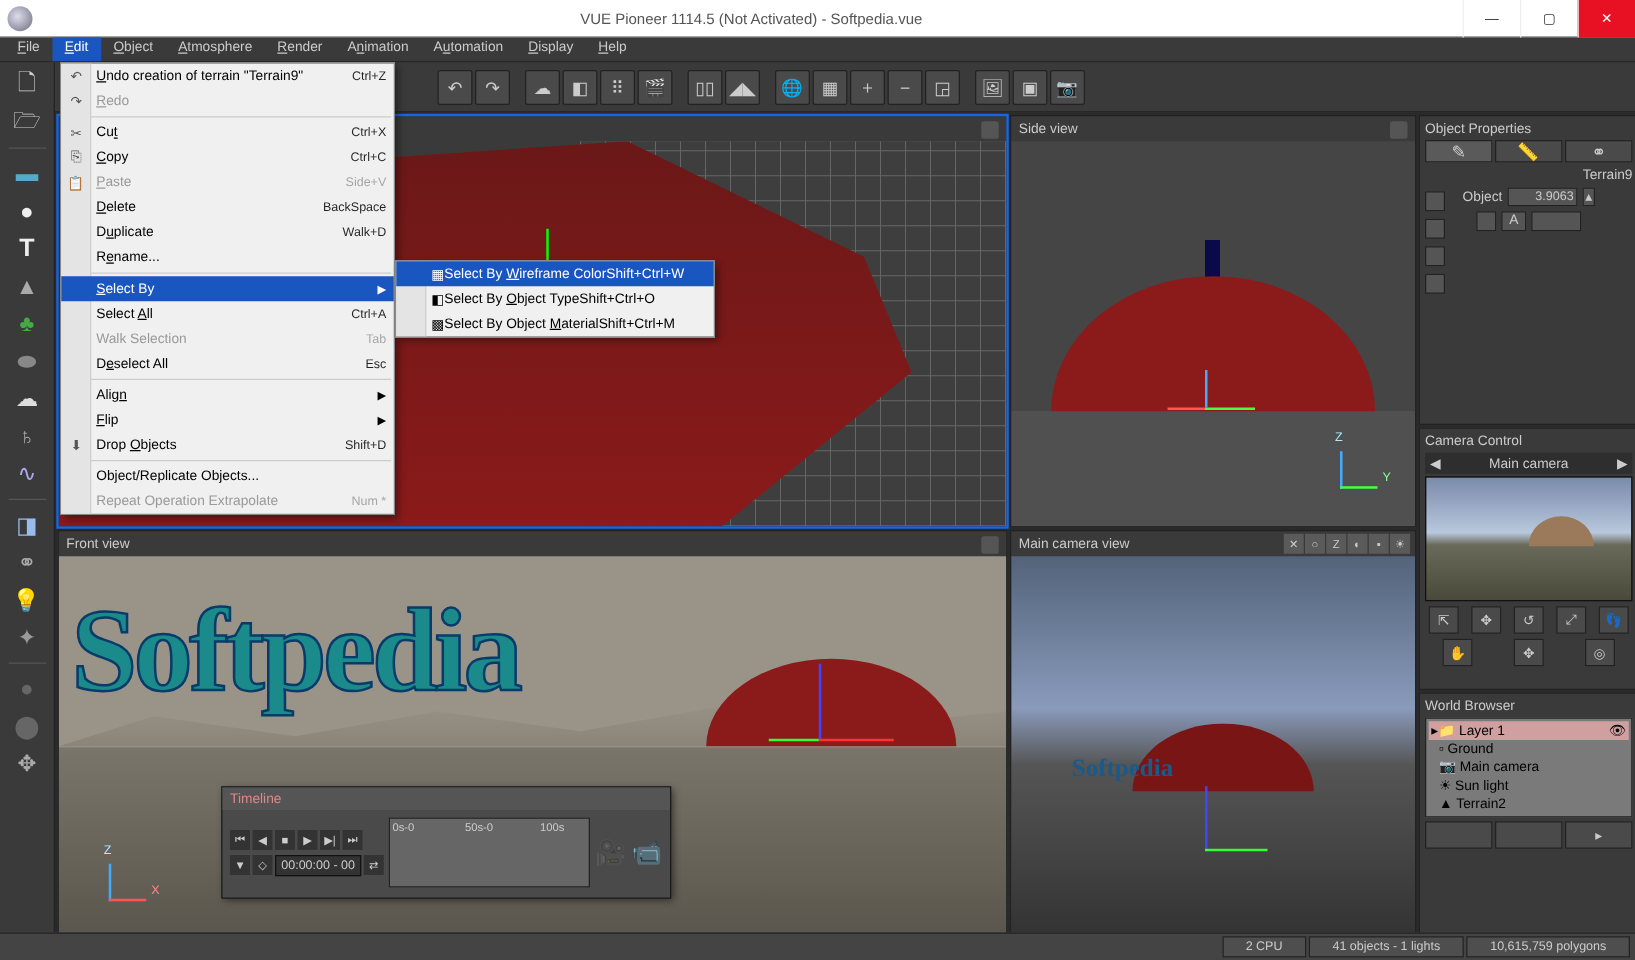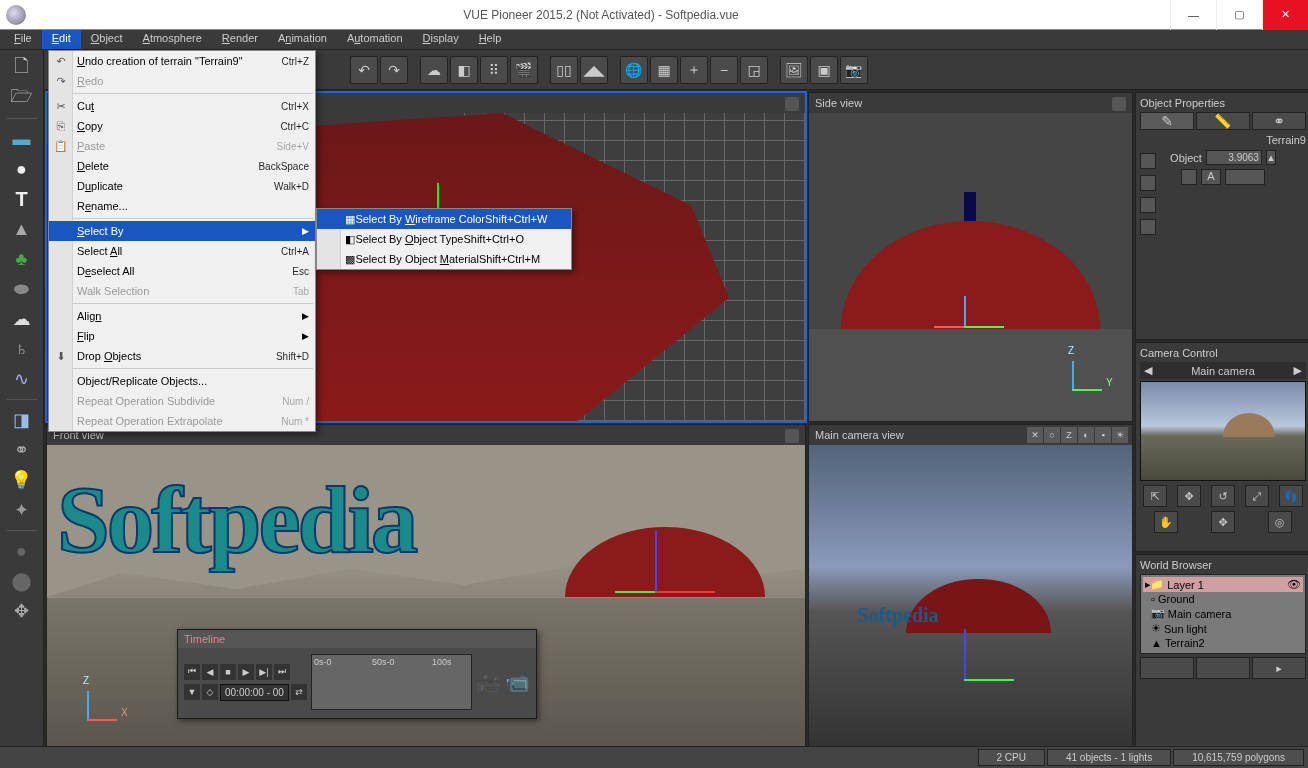--- a/index.html
+++ b/index.html
@@ -120,21 +120,21 @@
 .submenu .drow { display:flex; align-items:center; height:20px; padding:0 6px 0 28px; position:relative;}
 .submenu .drow.active { background:#1a56c0; color:#fff;}
 
 .ul { text-decoration:underline;}
 </style>
 </head>
 <body>
 
 <div class="titlebar">
   <div class="icon"></div>
-  <div class="title">VUE Pioneer 2015.2 (Not Activated) - Softpedia.vue</div>
+  <div class="title">VUE Pioneer 1114.5 (Not Activated) - Softpedia.vue</div>
   <div class="winbtn">—</div>
   <div class="winbtn">▢</div>
   <div class="winbtn close">✕</div>
 </div>
 
 <div class="menubar">
   <div class="mitem"><span class="ul">F</span>ile</div>
   <div class="mitem active"><span class="ul">E</span>dit</div>
   <div class="mitem"><span class="ul">O</span>bject</div>
   <div class="mitem"><span class="ul">A</span>tmosphere</div>
@@ -405,49 +405,45 @@
     </div>
   <hr>
   <div class="drow active">
       <span class="lbl"><span class="ul">S</span>elect By</span>
       <span class="arrow">▶</span>
     </div>
   <div class="drow">
       <span class="lbl">Select <span class="ul">A</span>ll</span>
       <span class="sc">Ctrl+A</span>
     </div>
-  <div class="drow">
-      <span class="lbl">D<span class="ul">e</span>select All</span>
-      <span class="sc">Esc</span>
-    </div>
   <div class="drow disabled">
       <span class="lbl">Walk Selection</span>
       <span class="sc">Tab</span>
     </div>
+  <div class="drow">
+      <span class="lbl">D<span class="ul">e</span>select All</span>
+      <span class="sc">Esc</span>
+    </div>
   <hr>
   <div class="drow">
       <span class="lbl">Alig<span class="ul">n</span></span>
       <span class="arrow">▶</span>
     </div>
   <div class="drow">
       <span class="lbl"><span class="ul">F</span>lip</span>
       <span class="arrow">▶</span>
     </div>
   <div class="drow">
       <span class="dicon">⬇</span>
       <span class="lbl">Drop <span class="ul">O</span>bjects</span>
       <span class="sc">Shift+D</span>
     </div>
   <hr>
   <div class="drow">
       <span class="lbl">Object/Replicate Objects...</span>
-    </div>
-  <div class="drow disabled">
-      <span class="lbl">Repeat Operation Subdivide</span>
-      <span class="sc">Num /</span>
     </div>
   <div class="drow disabled">
       <span class="lbl">Repeat Operation Extrapolate</span>
       <span class="sc">Num *</span>
     </div>
 </div>
 
 <div class="submenu">
   <div class="iconstrip"></div>
   <div class="drow active">

